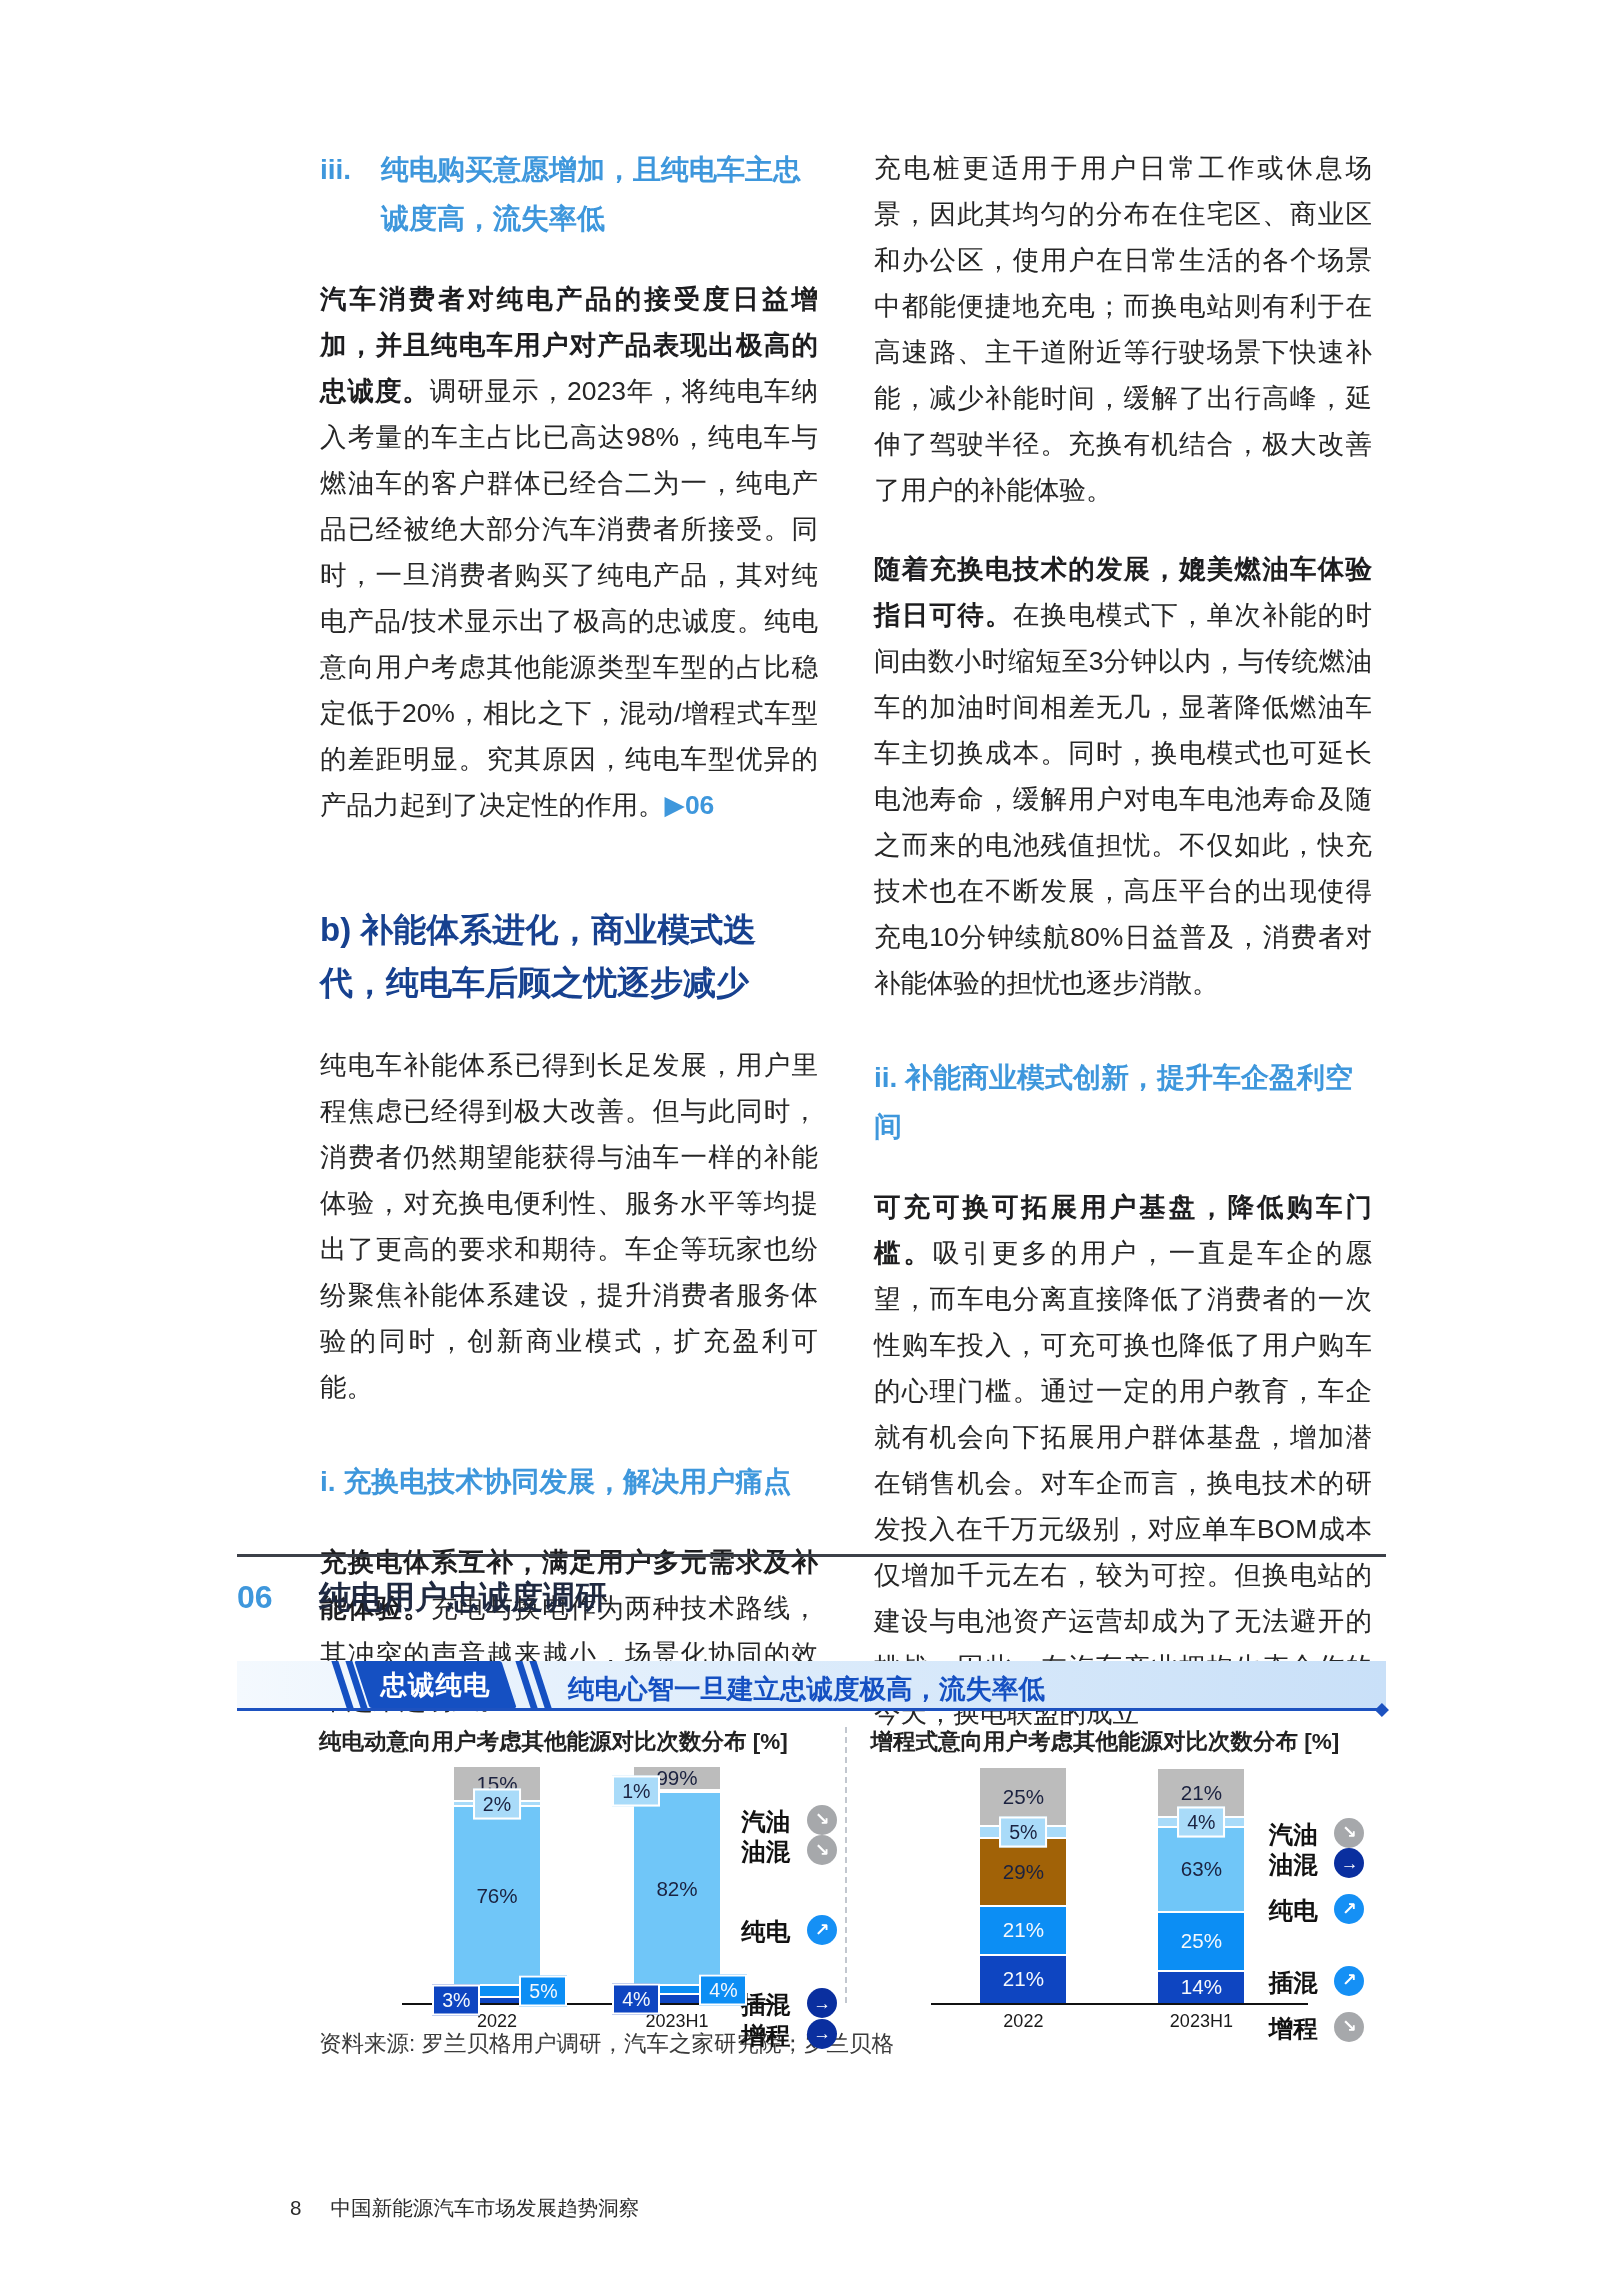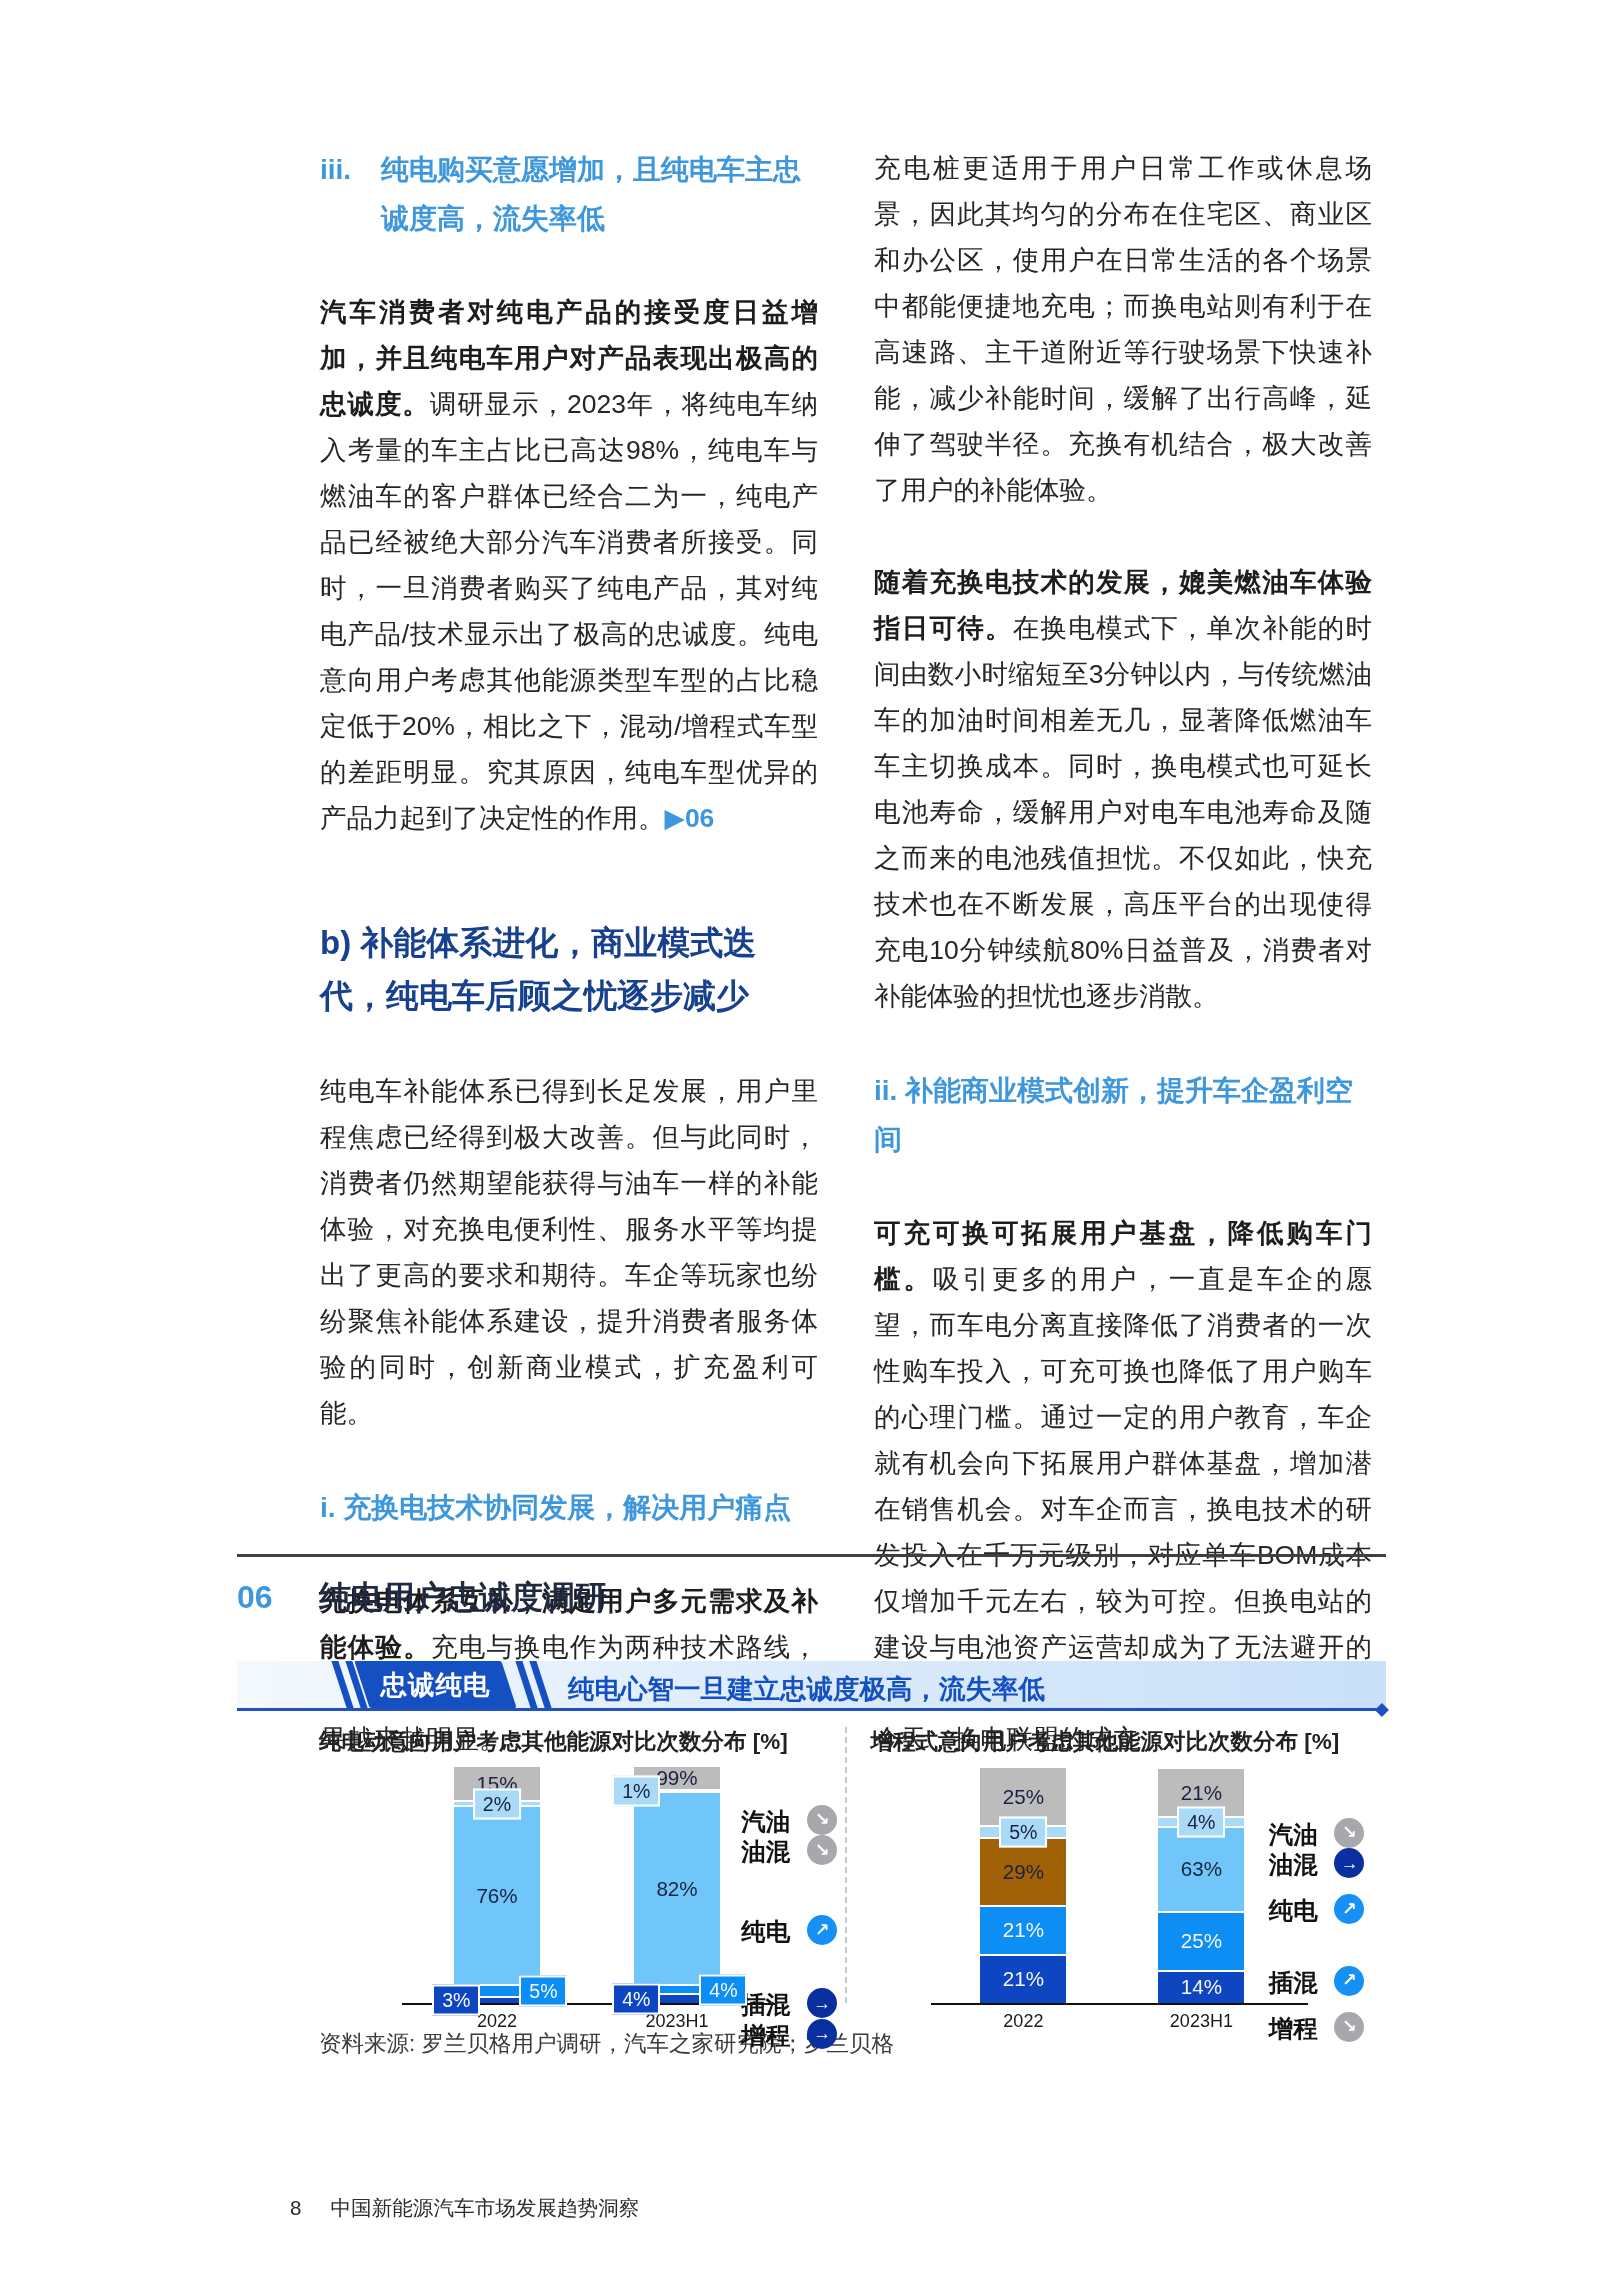--- a/index.html
+++ b/index.html
@@ -3,21 +3,21 @@
 <meta charset="utf-8">
 <style>
   * { margin:0; padding:0; box-sizing:border-box; }
   html,body { background:#ffffff; }
   body { font-family:"Liberation Sans","DejaVu Sans",sans-serif; color:#262626; }
   .page { position:relative; width:1621px; height:2293px; background:#fff; overflow:hidden; }
 
   
   .columns { position:absolute; top:145px; left:320px; width:1052px; display:flex; gap:56px; }
   .col { width:498px; }
-  p.body { font-size:26.5px; line-height:46px; text-align:justify; color:#262626; margin-top:46px; }
+  p.body { font-size:26.5px; line-height:46px; text-align:justify; color:#262626; margin-top:33px; }
   p.body strong { color:#1d1d1f; }
   .h-blue { color:#3e97dc; font-size:28px; font-weight:bold; line-height:49px; }
   .h-blue.hang { display:flex; }
   .h-blue .marker { flex:none; width:61px; }
   .h-navy { color:#17418f; font-size:33px; font-weight:bold; line-height:53px; margin-top:75px; }
   .mt { margin-top:47px; }
   .ref { color:#3e97dc; font-weight:bold; }
 
   
   .figure { position:absolute; top:1554px; left:237px; width:1149px; }

